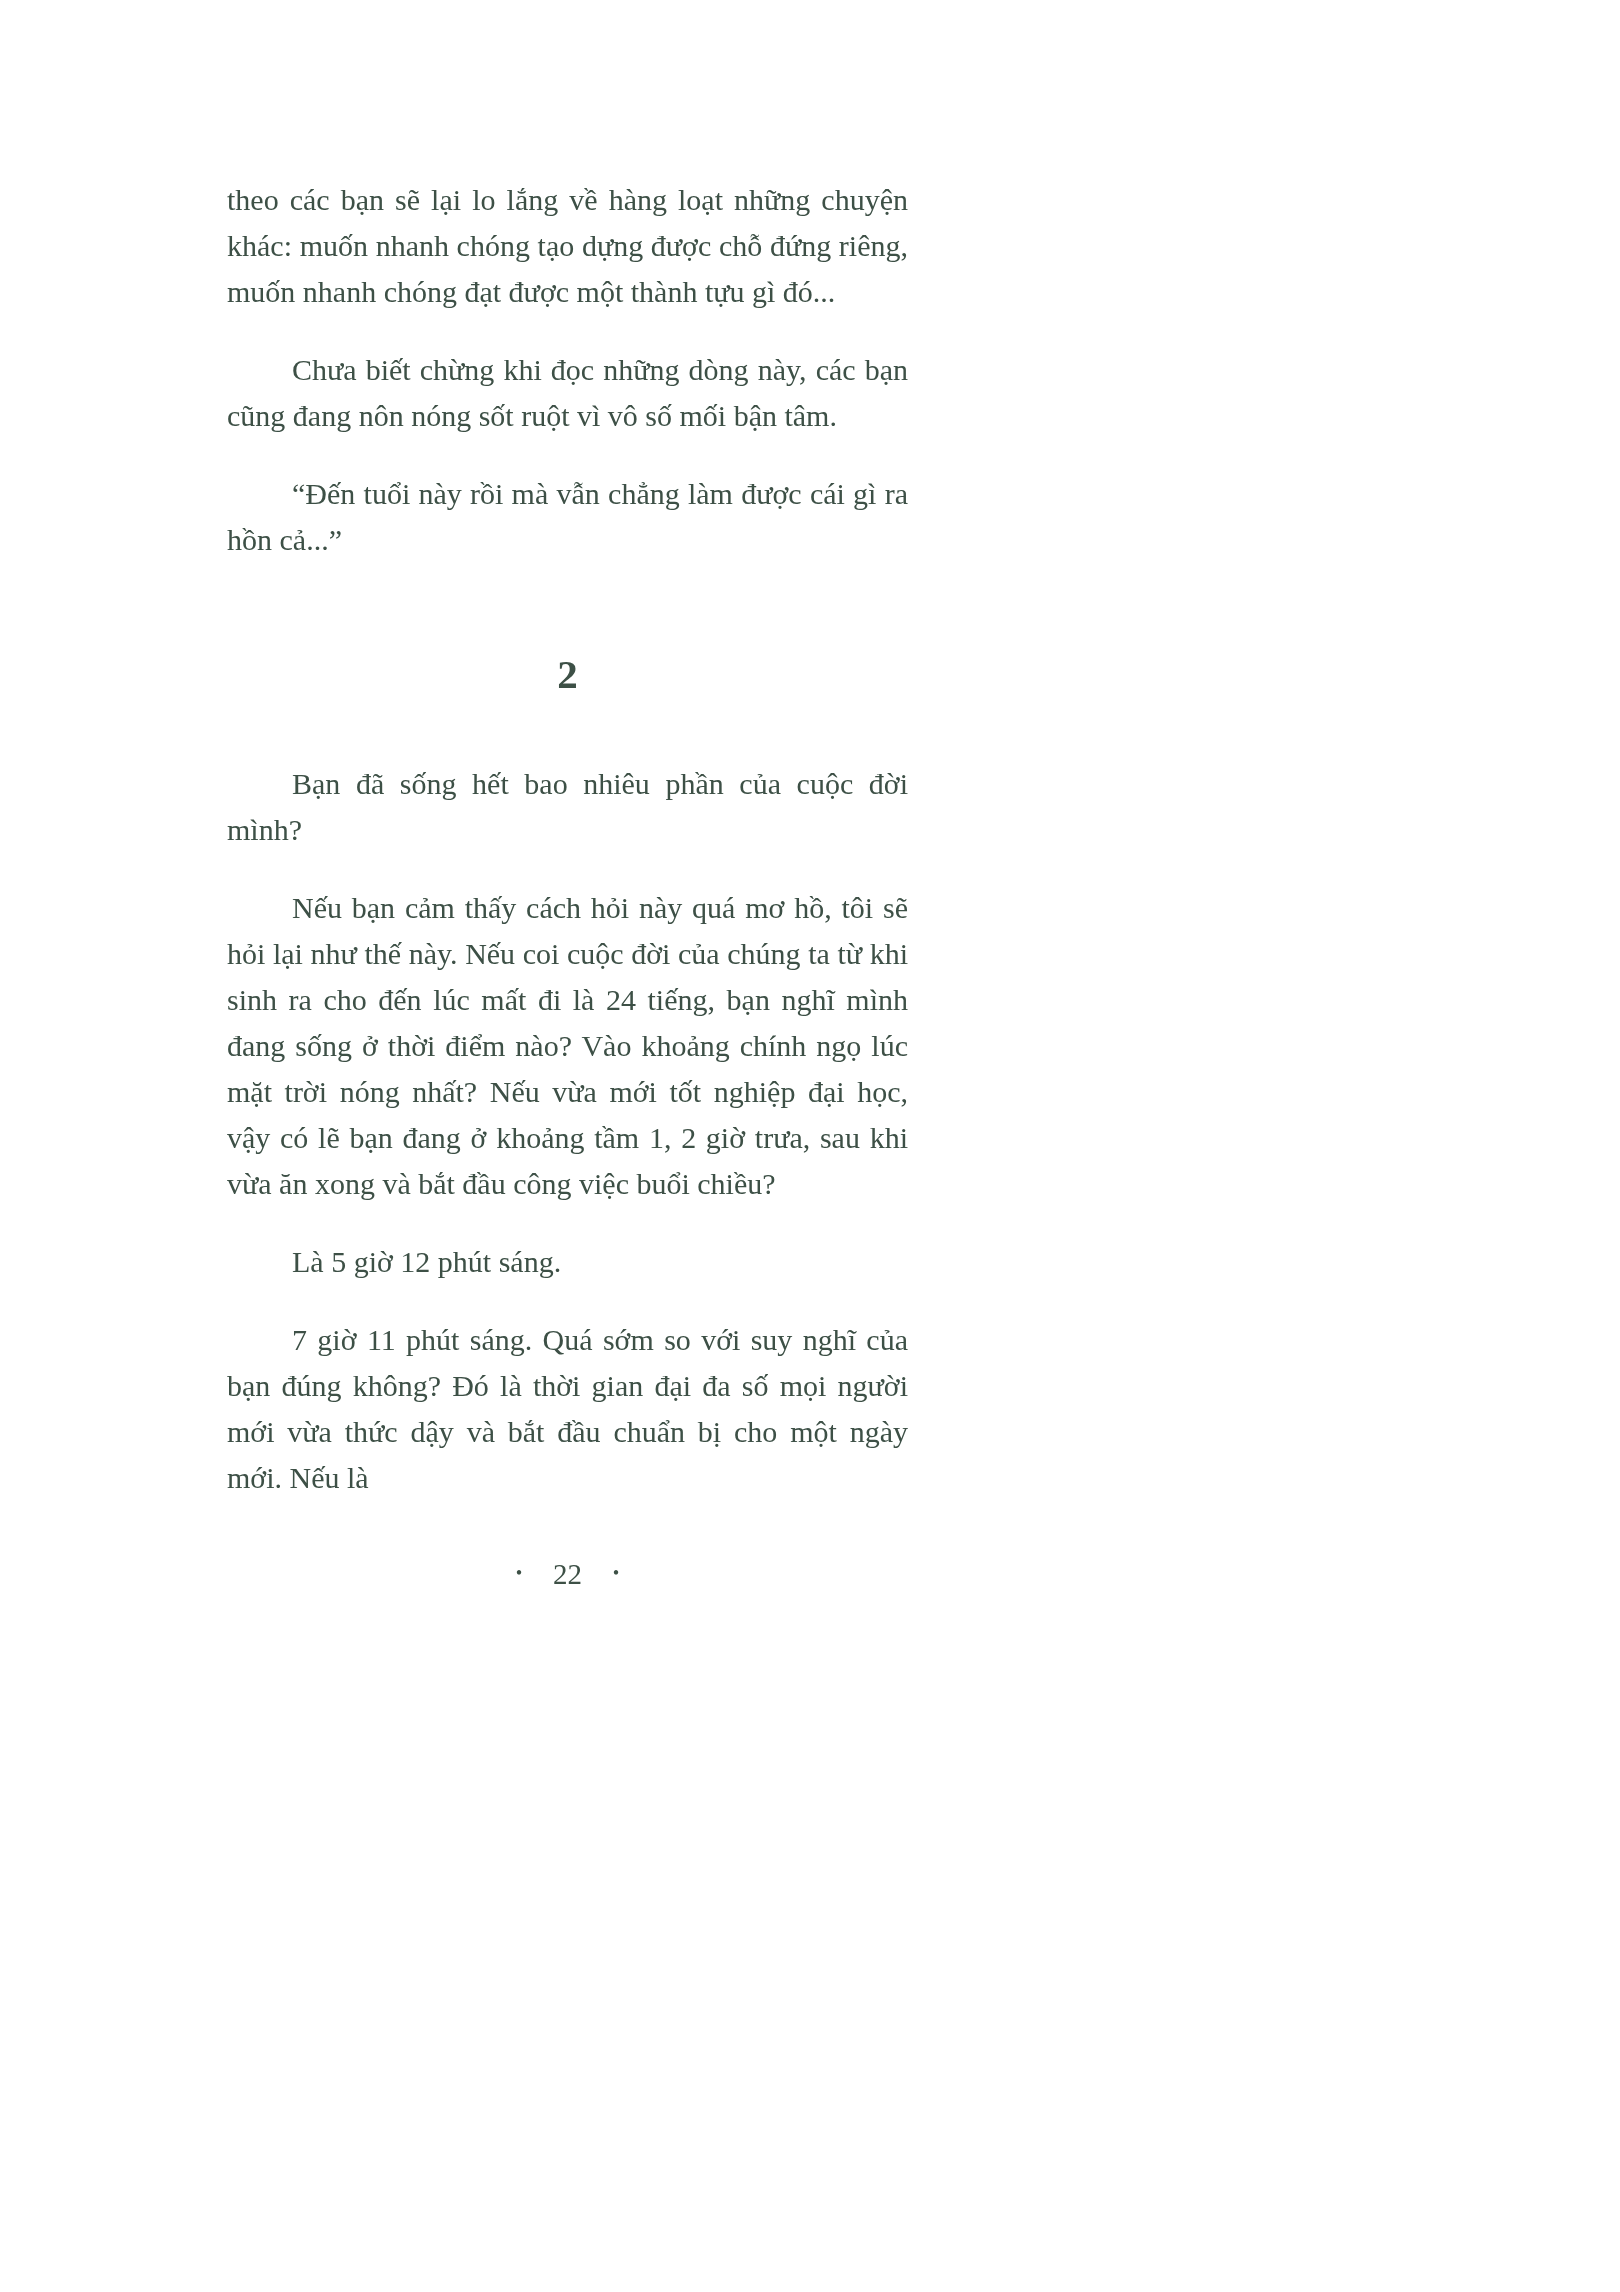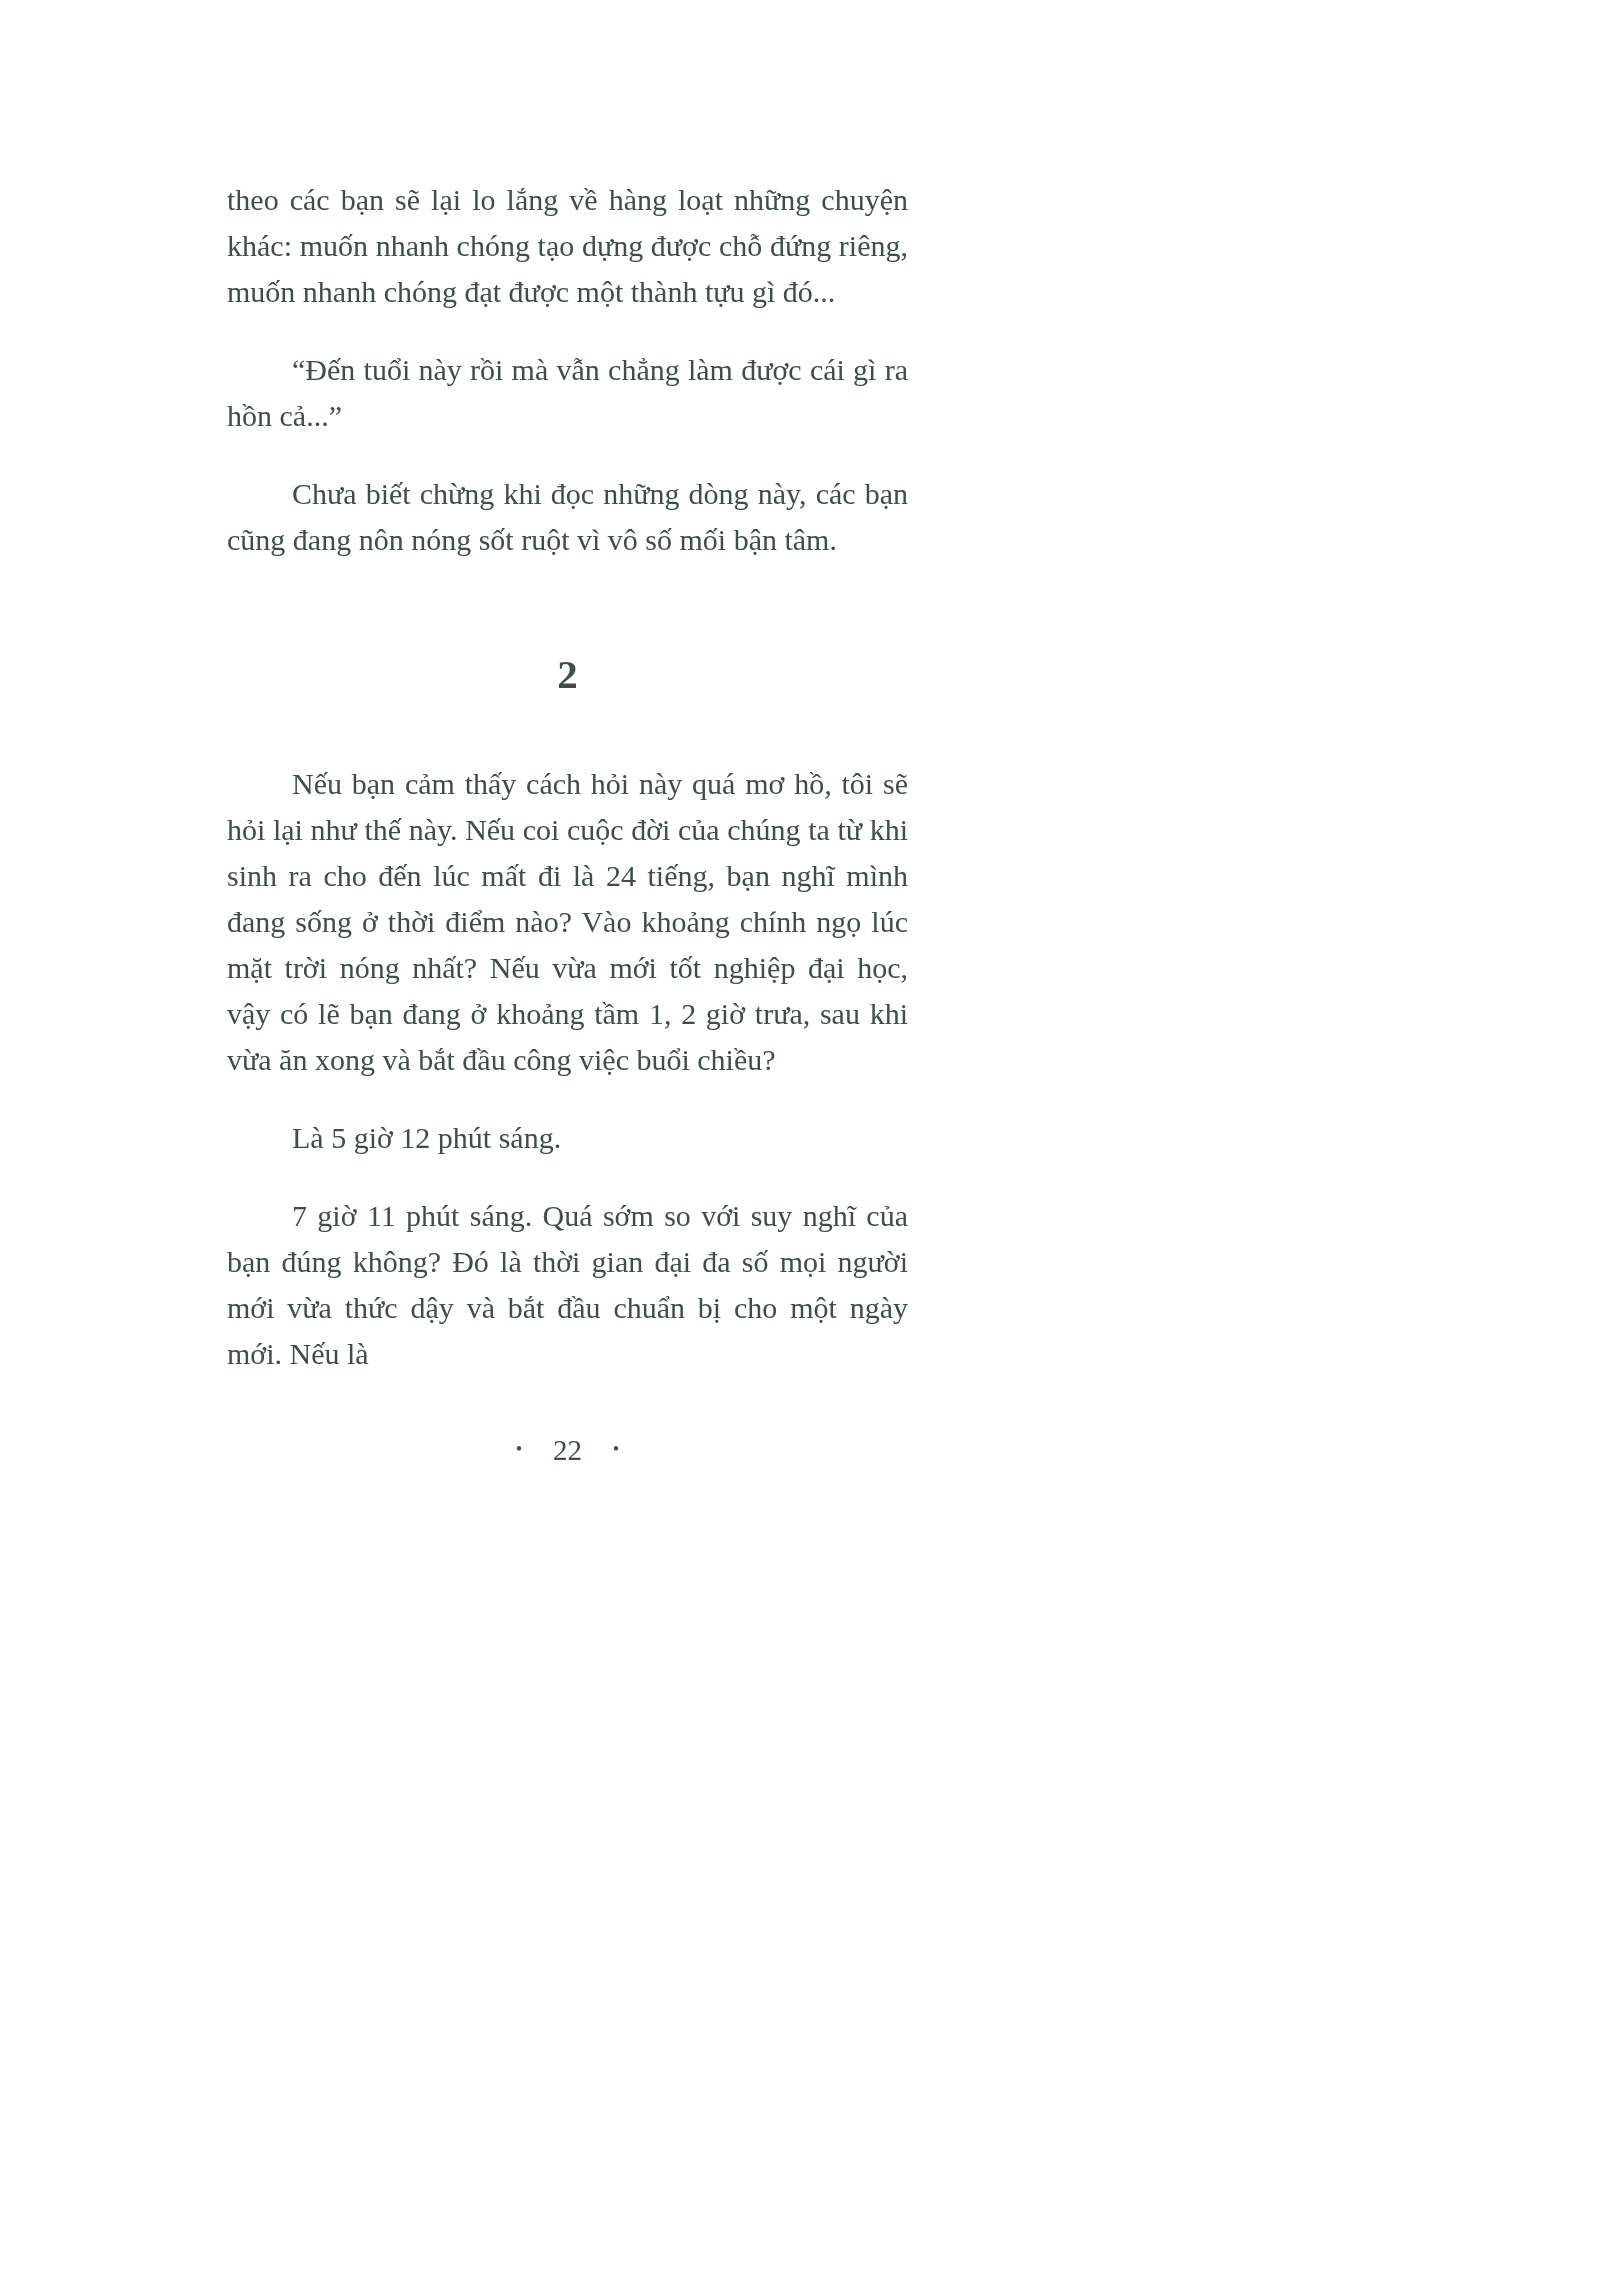--- a/index.html
+++ b/index.html
@@ -54,26 +54,27 @@
   }
 </style>
 </head>
 <body>
 
 <div class="page">
   <div class="text-column">
 
     <p class="para no-indent">theo các bạn sẽ lại lo lắng về hàng loạt những chuyện khác: muốn nhanh chóng tạo dựng được chỗ đứng riêng, muốn nhanh chóng đạt được một thành tựu gì đó...</p>
 
+    <p class="para">Chưa biết chừng khi đọc những dòng này, các bạn cũng đang nôn nóng sốt ruột vì vô số mối bận tâm.</p>
+
     <p class="para">“Đến tuổi này rồi mà vẫn chẳng làm được cái gì ra hồn cả...”</p>
-
-    <p class="para">Chưa biết chừng khi đọc những dòng này, các bạn cũng đang nôn nóng sốt ruột vì vô số mối bận tâm.</p>
 
     <div class="section-number">2</div>
 
+    <p class="para">Bạn đã sống hết bao nhiêu phần của cuộc đời mình?</p>
 
     <p class="para">Nếu bạn cảm thấy cách hỏi này quá mơ hồ, tôi sẽ hỏi lại như thế này. Nếu coi cuộc đời của chúng ta từ khi sinh ra cho đến lúc mất đi là 24 tiếng, bạn nghĩ mình đang sống ở thời điểm nào? Vào khoảng chính ngọ lúc mặt trời nóng nhất? Nếu vừa mới tốt nghiệp đại học, vậy có lẽ bạn đang ở khoảng tầm 1, 2 giờ trưa, sau khi vừa ăn xong và bắt đầu công việc buổi chiều?</p>
 
 
     <p class="para">Là 5 giờ 12 phút sáng.</p>
 
     <p class="para">7 giờ 11 phút sáng. Quá sớm so với suy nghĩ của bạn đúng không? Đó là thời gian đại đa số mọi người mới vừa thức dậy và bắt đầu chuẩn bị cho một ngày mới. Nếu là</p>
 
     <div class="page-footer">
       <span class="bullet">•</span><span class="num">22</span><span class="bullet">•</span>

